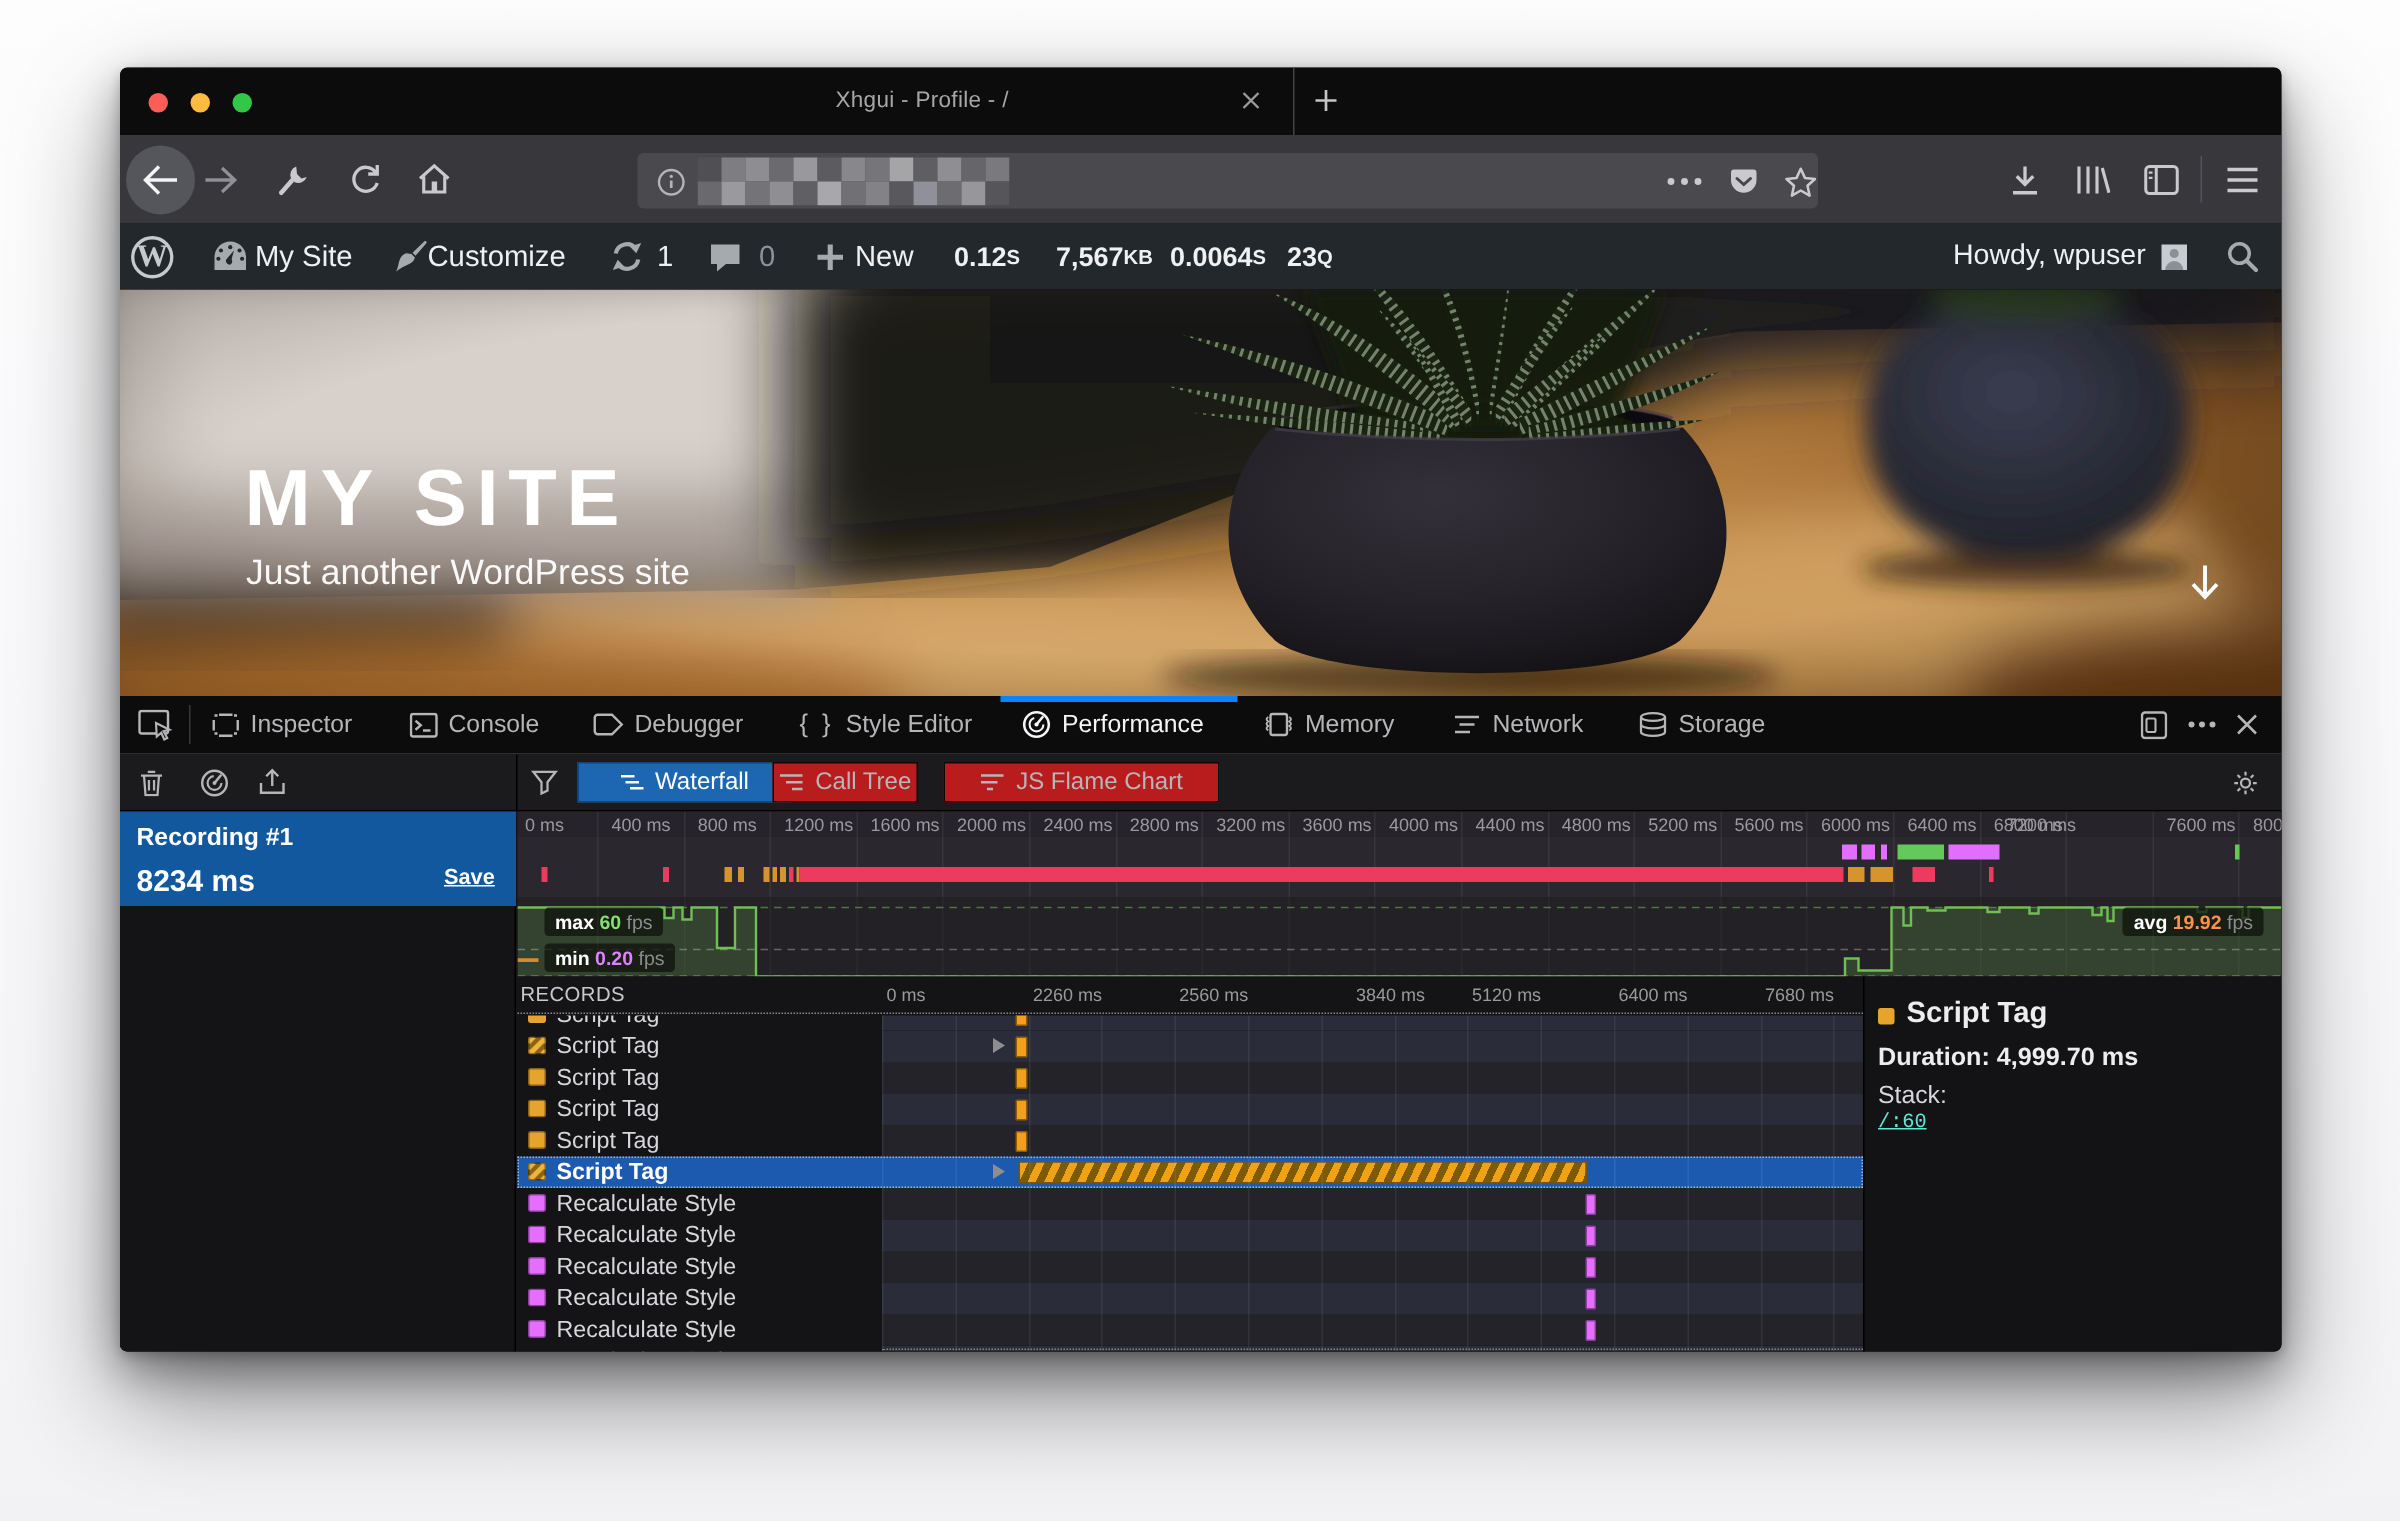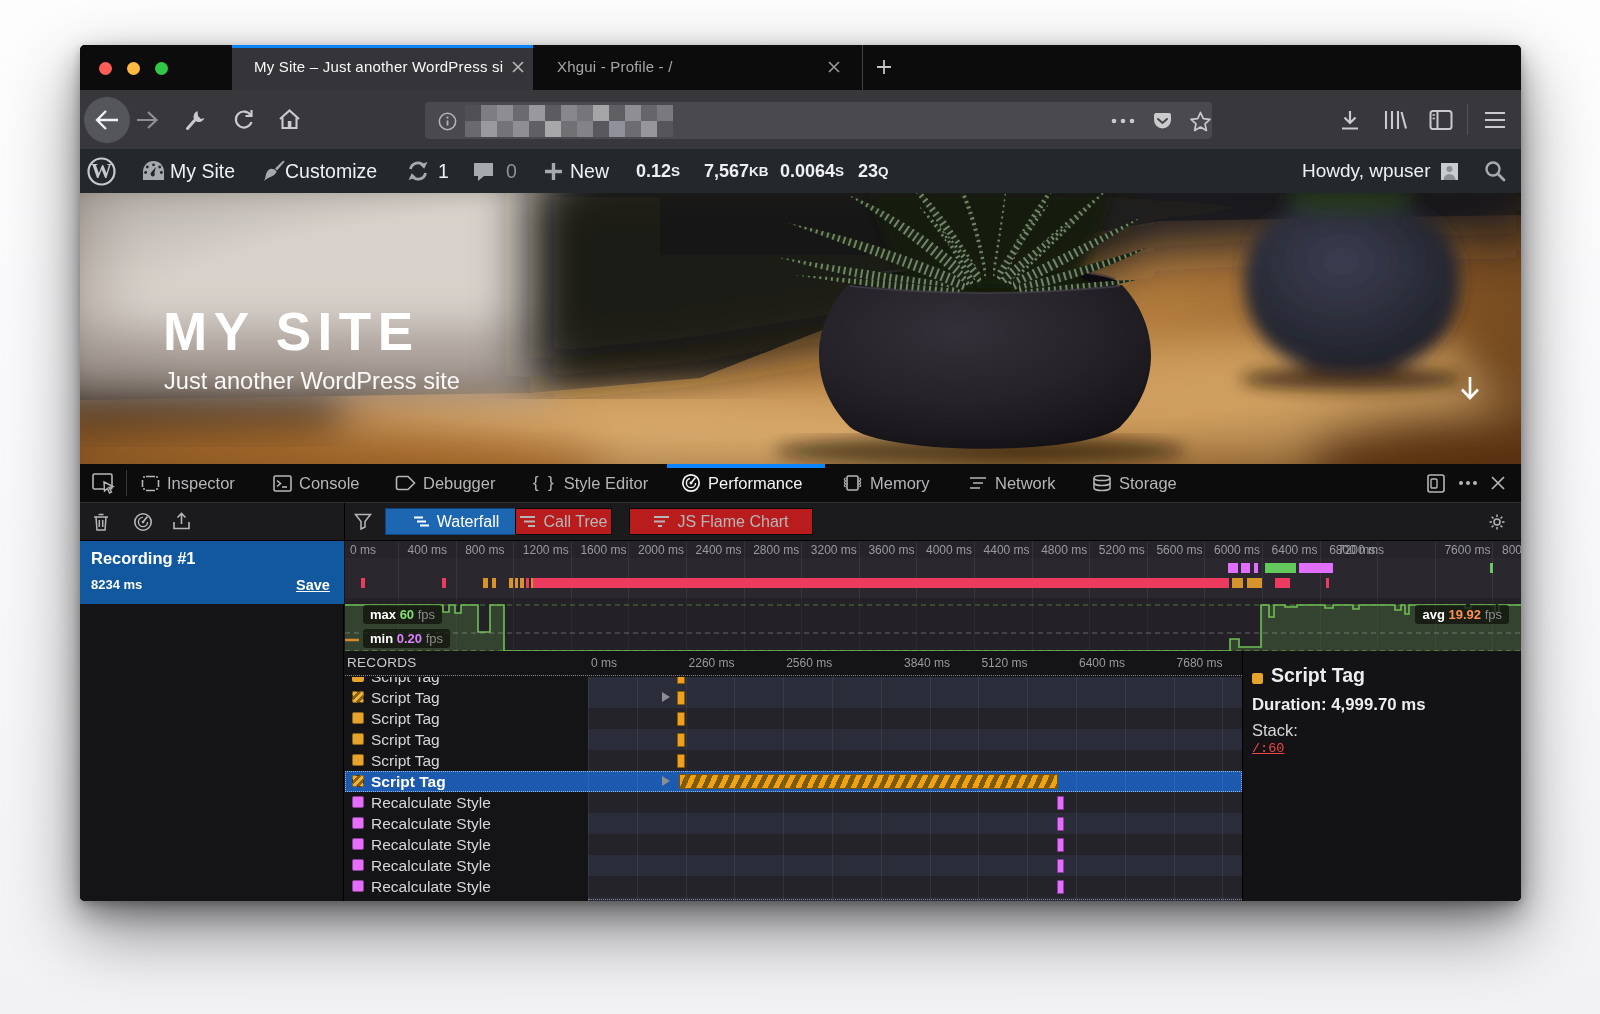--- a/index.html
+++ b/index.html
@@ -57,27 +57,20 @@
 .orangesq{display:inline-block;width:11px;height:11px;border-radius:2px;background:#e7a42c;}
 </style>
 </head>
 <body>
 <div id="win">
 
   <div id="titlebar">
     <div class="light" style="left:19px;background:#fb5e57;"></div>
     <div class="light" style="left:47px;background:#fdbc40;"></div>
     <div class="light" style="left:75px;background:#33c748;"></div>
-    <div id="tab1">
-      <div class="stripe"></div>
-      <div class="tabtxt" style="left:22px;">My Site – Just another WordPress si</div>
-      <svg class="abs" style="left:279px;top:15px;" width="14" height="14" viewBox="0 0 14 14">
-          <path d="M2 2 L12 12 M12 2 L2 12" stroke="#b9b9bb" stroke-width="1.6"></path>
-        </svg>
-    </div>
     <div class="tabtxt" id="tab2txt" style="left:477px;">Xhgui - Profile - /</div>
     <svg class="abs" style="left:747px;top:15px;" width="14" height="14" viewBox="0 0 14 14">
         <path d="M2 2 L12 12 M12 2 L2 12" stroke="#9a9a9c" stroke-width="1.6"></path>
       </svg>
     <div class="tsep" style="left:782px;"></div>
     <svg class="abs" style="left:794px;top:12px;" width="20" height="20" viewBox="0 0 20 20">
         <path d="M10 3 V17 M3 10 H17" stroke="#c5c5c7" stroke-width="1.8"></path>
       </svg>
   </div>
 
@@ -768,25 +761,25 @@
             <div class="vgrid" style="left:779.8px;height:224px;background:rgba(255,255,255,0.07);"></div>
             <div class="vgrid" style="left:828.5999999999999px;height:224px;background:rgba(255,255,255,0.07);"></div>
             <div class="vgrid" style="left:877.4px;height:224px;background:rgba(255,255,255,0.07);"></div>
             <div style="position:absolute;left:243px;top:222px;width:654px;border-top:1px dotted #888;"></div>
           </div>
         <div id="sidebar">
           <div class="abs" style="left:9px;top:19px;"><span class="orangesq"></span></div>
           <div class="abs" style="left:28px;top:13px;font-size:19.5px;font-weight:bold;color:#ededf0;">Script Tag</div>
           <div class="abs" style="left:9px;top:44px;font-size:16.8px;color:#ededf0;font-weight:bold;">Duration: 4,999.70 ms</div>
           <div class="abs" style="left:9px;top:70px;font-size:16.5px;color:#d7d7db;">Stack:</div>
-          <div class="abs" style="left:9px;top:90px;font-size:13.5px;font-family:'Liberation Mono',monospace;color:#ef4444;text-decoration:underline;">/:60</div>
+          <div class="abs" style="left:9px;top:90px;font-size:13.5px;font-family:'Liberation Mono',monospace;color:#5eead4;text-decoration:underline;">/:60</div>
         </div>
       </div>
       <div id="leftpanel">
         <div id="recrow">
           <div class="abs" style="left:11px;top:8px;font-size:16.5px;font-weight:bold;">Recording #1</div>
-          <div class="abs" style="left:11px;top:36px;font-size:13px;font-weight:bold;">8234 ms</div>
+          <div class="abs" style="left:11px;top:36px;font-size:20px;font-weight:bold;">8234 ms</div>
           <div class="abs" style="left:216px;top:36px;font-size:14.5px;font-weight:bold;text-decoration:underline;">Save</div>
         </div>
       </div>
     </div>
   </div>
 </div>
 
 </body></html>

